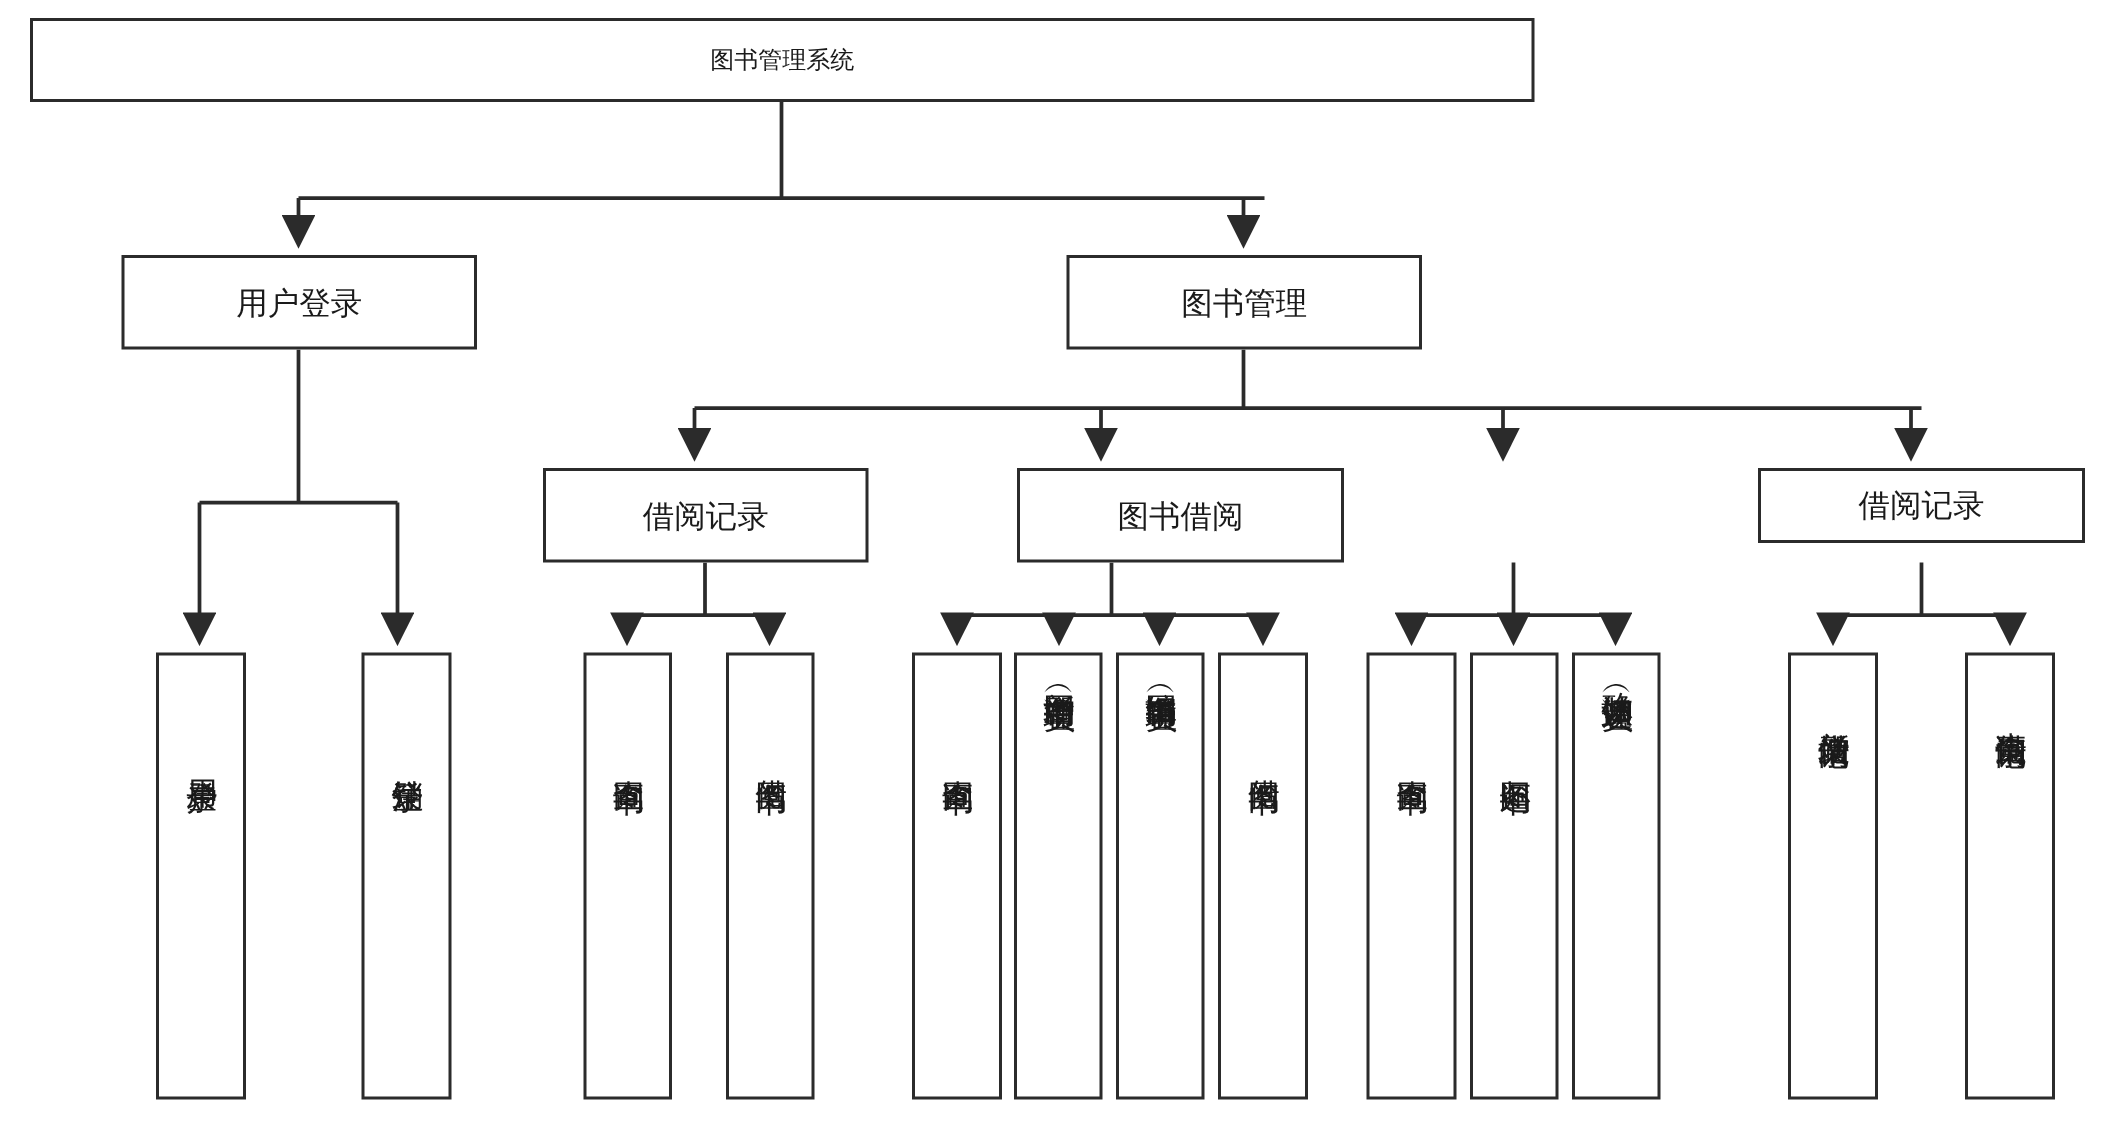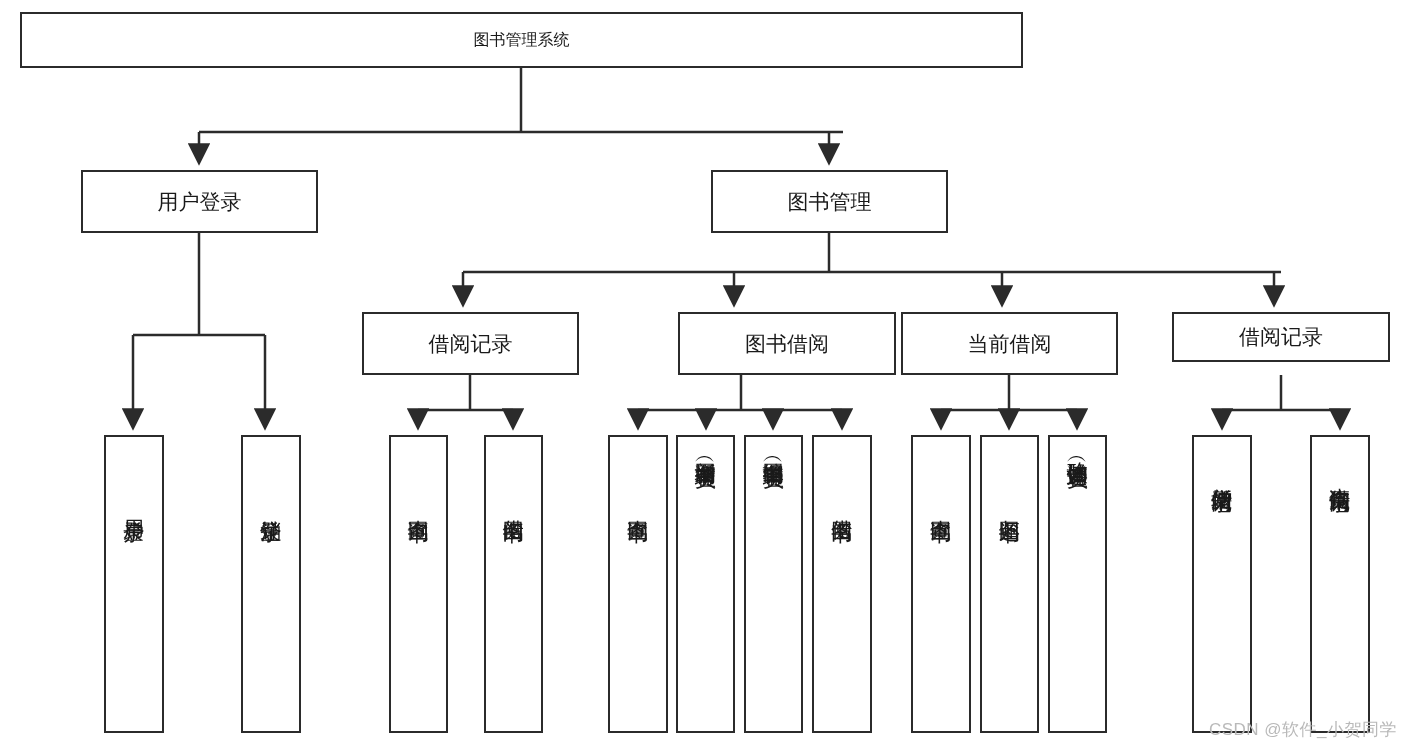--- a/index.html
+++ b/index.html
@@ -142,23 +142,20 @@
   <div class="node lvl2" style="left:711px; top:170px; width:237px; height:63px;">
     <span>图书管理</span>
   </div>
 
   <div class="node lvl3" style="left:362px; top:312px; width:217px; height:63px;">
     <span>借阅记录</span>
   </div>
   <div class="node lvl3" style="left:632px; top:312px; width:218px; height:63px;margin-left:46px;">
     <span>图书借阅</span>
   </div>
-  <div class="node lvl3" style="left:901px; top:312px; width:217px; height:63px;">
-    <span>当前借阅</span>
-  </div>
   <div class="node lvl3" style="left:1172px; top:312px; width:218px; height:50px;">
     <span>借阅记录</span>
   </div>
 
   <div class="node leaf leaf-short" style="left:104px; top:435px; width:60px; height:298px;">
     <span class="vtext">用户登录</span>
   </div>
   <div class="node leaf leaf-short" style="left:241px; top:435px; width:60px; height:298px;">
     <span class="vtext">注销登录</span>
   </div>
@@ -193,15 +190,14 @@
     <span class="vtext">确认归还（管理员）</span>
   </div>
 
   <div class="node leaf leaf-mid" style="left:1192px; top:435px; width:60px; height:298px;">
     <span class="vtext">新增借阅记录</span>
   </div>
   <div class="node leaf leaf-mid" style="left:1310px; top:435px; width:60px; height:298px;">
     <span class="vtext">查询借阅记录</span>
   </div>
 
-  <div class="watermark">CSDN @软件_小贺同学</div>
 
 </div>
 
 </body></html>

